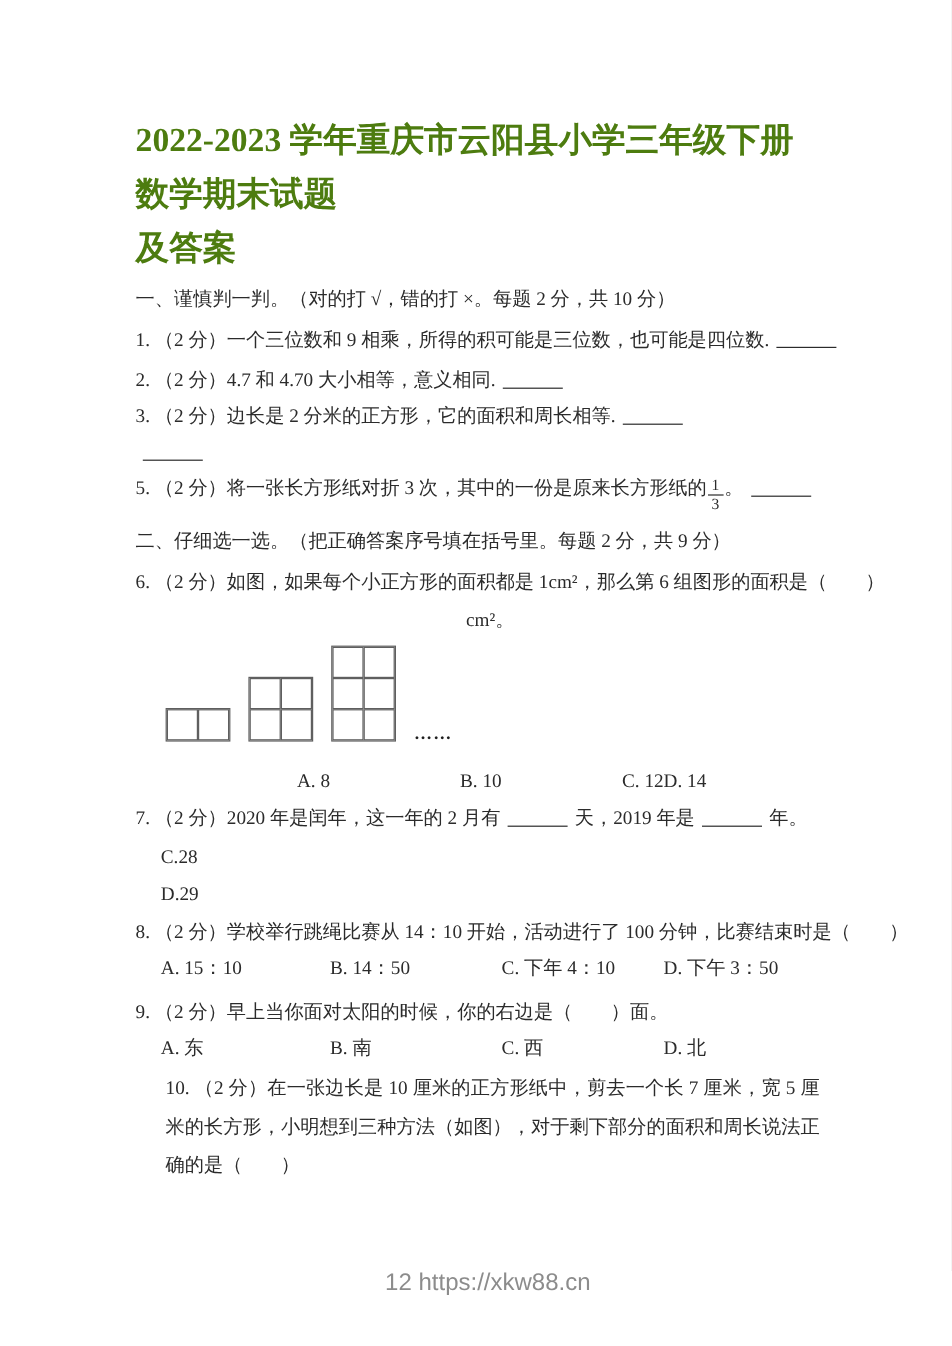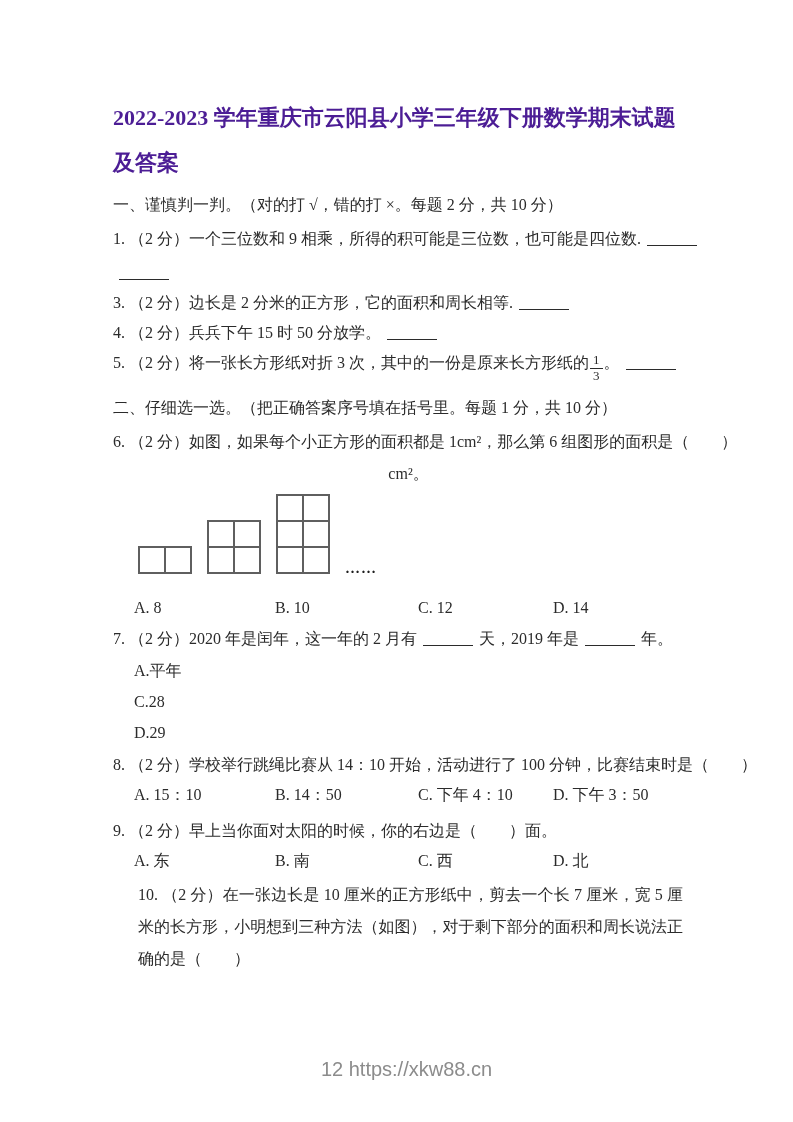--- a/index.html
+++ b/index.html
@@ -13,41 +13,41 @@
     font-family: "Liberation Serif", "DejaVu Serif", serif;
     color: #2b2b2b;
   }
   .content {
     position: absolute;
     left: 113px;
     top: 95px;
     width: 570px;
   }
   .title {
-    font-size: 22px;
+    font-size: 28px;
     font-weight: bold;
     line-height: 45px;
     margin: 0 0 8px 0;
-    color: #4c1d95;
+    color: #4d7c0f;
   }
   .title .tline { display: block; }
   .line {
     font-size: 16px;
     line-height: 23px;
     white-space: nowrap;
   }
   .wrapline { white-space: normal; }
   .sec { margin-top: 0; }
   .mt7  { margin-top: 7px; }
   .mt8  { margin-top: 8px; }
   .mt9  { margin-top: 9px; }
   .mt11 { margin-top: 11px; }
   .mt12 { margin-top: 12px; }
   .mt13 { margin-top: 13px; }
-  .mt22 { margin-top: 22px; }
+  .mt22 { margin-top: 22px; text-align: right; }
   .blank {
     display: inline-block;
     width: 50px;
     height: 4px;
     border-bottom: 1.5px solid #2b2b2b;
     margin: 0 6px;
     vertical-align: -2px;
   }
   .fraction {
     display: inline-block;
@@ -114,29 +114,29 @@
 
     <h1 class="title">
       <span class="tline">2022-2023 学年重庆市云阳县小学三年级下册数学期末试题</span>
       <span class="tline">及答案</span>
     </h1>
 
     <div class="line sec">一、谨慎判一判。（对的打 √，错的打 ×。每题 2 分，共 10 分）</div>
 
     <div class="line mt11"><span>1. （2 分）一个三位数和 9 相乘，所得的积可能是三位数，也可能是四位数.</span><span class="blank"></span></div>
 
-    <div class="line mt11"><span class="blank"></span></div>
+    <div class="line mt11"><span>2. （2 分）4.7 和 4.70 大小相等，意义相同.</span><span class="blank"></span></div>
 
     <div class="line mt7"><span>3. （2 分）边长是 2 分米的正方形，它的面积和周长相等.</span><span class="blank"></span></div>
 
-    <div class="line mt7"><span>4. （2 分）兵兵下午 15 时 50 分放学。</span><span class="blank"></span></div>
+    <div class="line mt7"><span class="blank"></span></div>
 
     <div class="line mt7"><span>5. （2 分）将一张长方形纸对折 3 次，其中的一份是原来长方形纸的</span><span class="fraction"><span class="num">1</span><span class="den">3</span></span><span>。</span><span class="blank"></span></div>
 
-    <div class="line mt12">二、仔细选一选。（把正确答案序号填在括号里。每题 1 分，共 10 分）</div>
+    <div class="line mt12">二、仔细选一选。（把正确答案序号填在括号里。每题 2 分，共 9 分）</div>
 
     <div class="line mt11">6. （2 分）如图，如果每个小正方形的面积都是 1cm²，那么第 6 组图形的面积是（　　）</div>
     <div class="line mt9" style="padding-left:21px;text-align:center;">cm²。</div>
 
     <div class="figure mt9">
       <div class="grid" style="grid-template-columns: repeat(2, 26px); grid-auto-rows: 26px;">
           <div class="cell"></div>
           <div class="cell"></div>
         </div>
         <div class="grid" style="grid-template-columns: repeat(2, 26px); grid-auto-rows: 26px;">
@@ -159,21 +159,20 @@
     <div class="line optrow mt22">
       <span class="opt o1">A. 8</span>
       <span class="opt o2">B. 10</span>
       <span class="opt o3">C. 12</span>
       <span class="opt">D. 14</span>
     </div>
 
     <div class="line mt8"><span>7. （2 分）2020 年是闰年，这一年的 2 月有</span><span class="blank"></span><span>天，2019 年是</span><span class="blank"></span><span>年。</span></div>
 
     <div class="vopts">
-      <div class="line">A.平年</div>
       <div class="line">C.28</div>
       <div class="line">D.29</div>
     </div>
 
     <div class="line mt9">8. （2 分）学校举行跳绳比赛从 14：10 开始，活动进行了 100 分钟，比赛结束时是（　　）</div>
     <div class="line optrow mt7">
       <span class="opt o1">A. 15：10</span>
       <span class="opt o2">B. 14：50</span>
       <span class="opt o3">C. 下年 4：10</span>
       <span class="opt">D. 下午 3：50</span>

